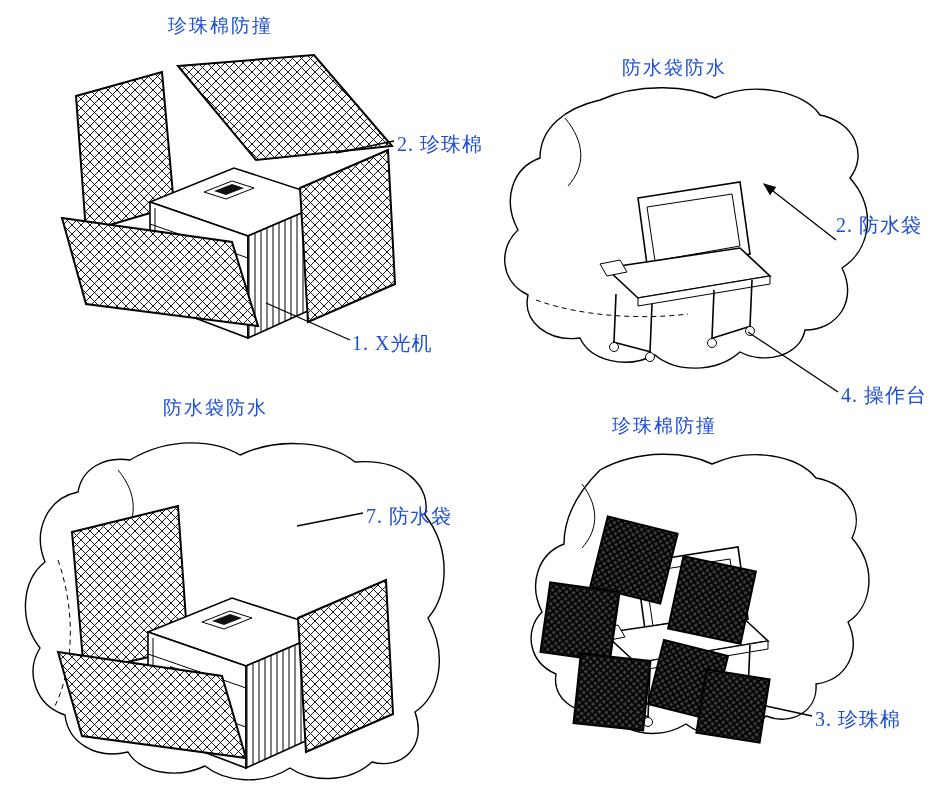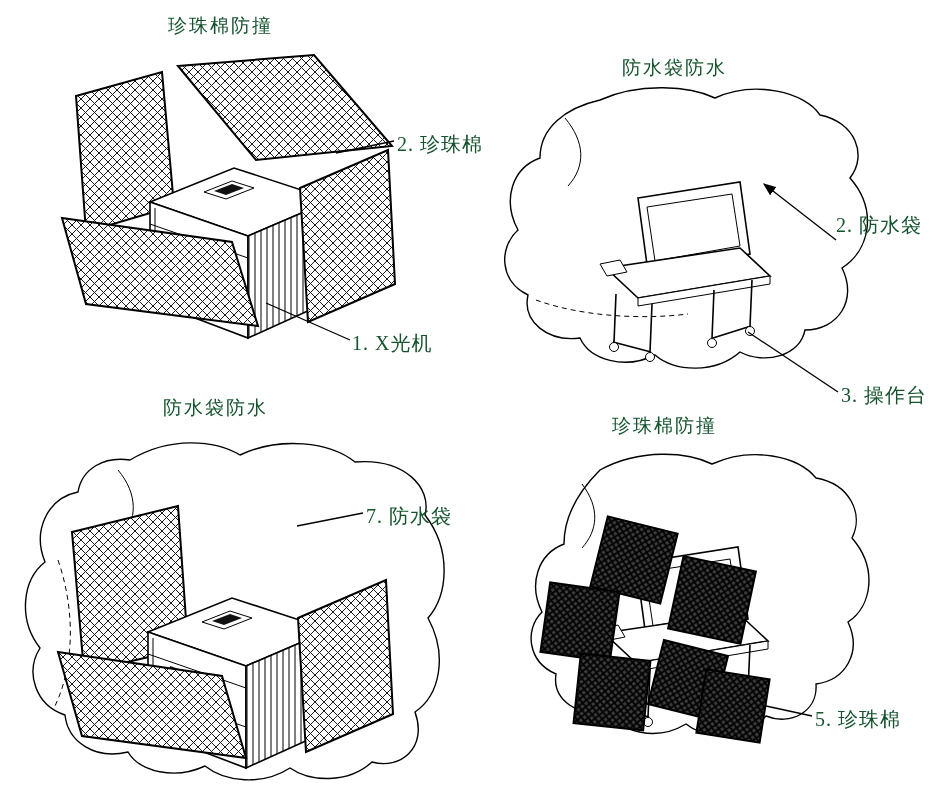--- a/index.html
+++ b/index.html
@@ -5,21 +5,21 @@
   html, body { margin: 0; padding: 0; background: #ffffff; }
   .page {
     position: relative;
     width: 951px;
     height: 785px;
     background: #ffffff;
     overflow: hidden;
     border-right: 1px solid #000;
     border-bottom: 1px solid #000;
     font-family: "Liberation Sans", sans-serif;
-    color: #14532d;
+    color: #1d4ed8;
   }
   .diagram { position: absolute; left: 0; top: 0; }
   .fig-title {
     position: absolute;
     font-size: 19px;
     letter-spacing: 2px;
     white-space: nowrap;
     font-family: "Liberation Serif", "DejaVu Serif", serif;
   }
   .callout {
@@ -128,17 +128,17 @@
   </svg>
 
   <div class="fig-title" style="left:168px; top:13px;">珍珠棉防撞</div>
   <div class="fig-title" style="left:622px; top:55px;">防水袋防水</div>
   <div class="fig-title" style="left:163px; top:395px;">防水袋防水</div>
   <div class="fig-title" style="left:612px; top:413px;">珍珠棉防撞</div>
 
   <div class="callout" style="left:397px; top:131px;">2. 珍珠棉</div>
   <div class="callout" style="left:352px; top:330px;text-align:center;">1. X光机</div>
   <div class="callout" style="left:836px; top:212px;">2. 防水袋</div>
-  <div class="callout" style="left:841px; top:382px;">3. 操作台</div>
+  <div class="callout" style="left:841px; top:382px;">4. 操作台</div>
   <div class="callout" style="left:366px; top:503px;">7. 防水袋</div>
-  <div class="callout" style="left:815px; top:706px;">5. 珍珠棉</div>
+  <div class="callout" style="left:815px; top:706px;">3. 珍珠棉</div>
 
 </div>
 
 </body></html>

